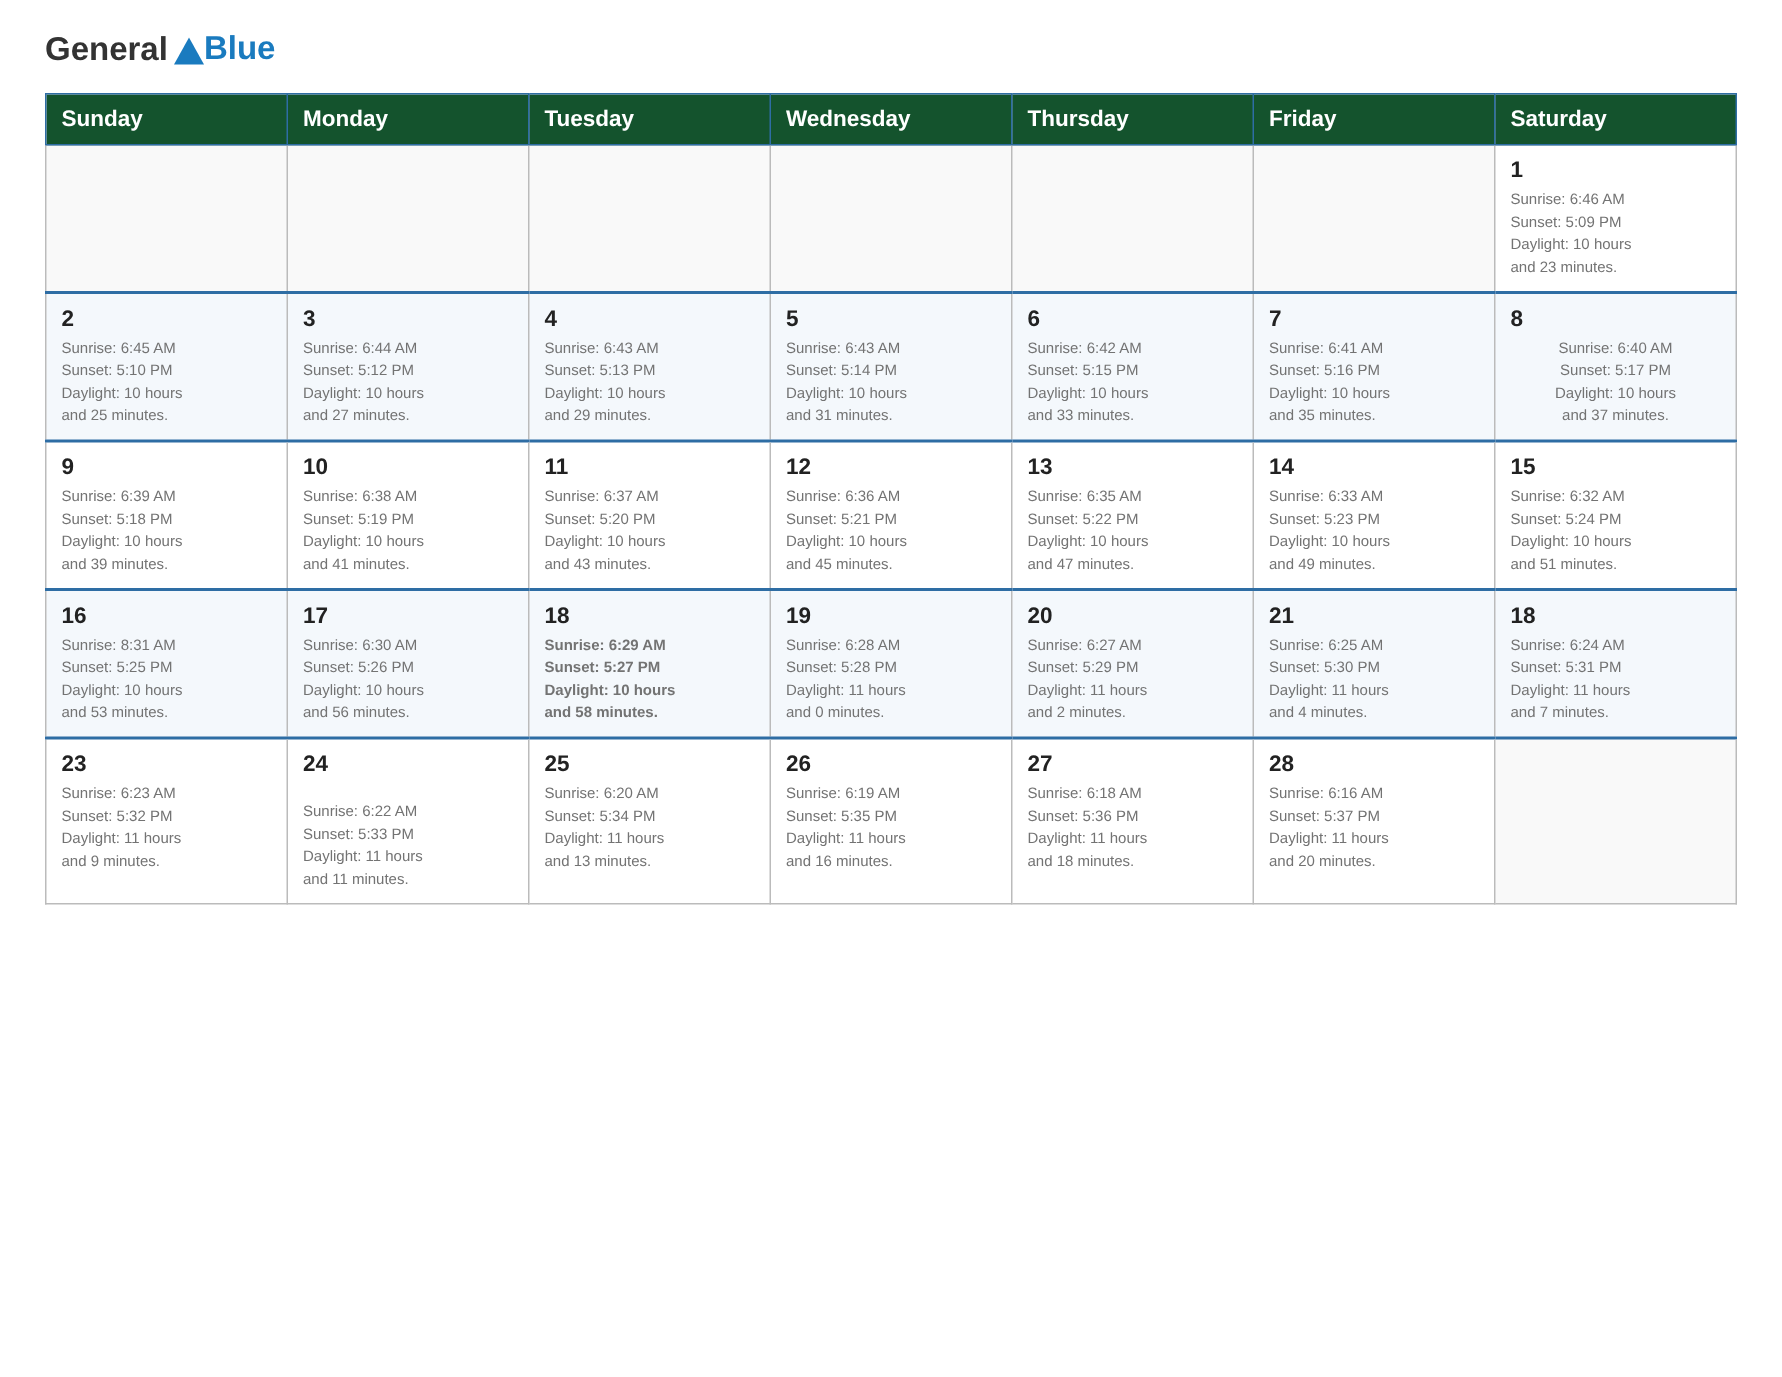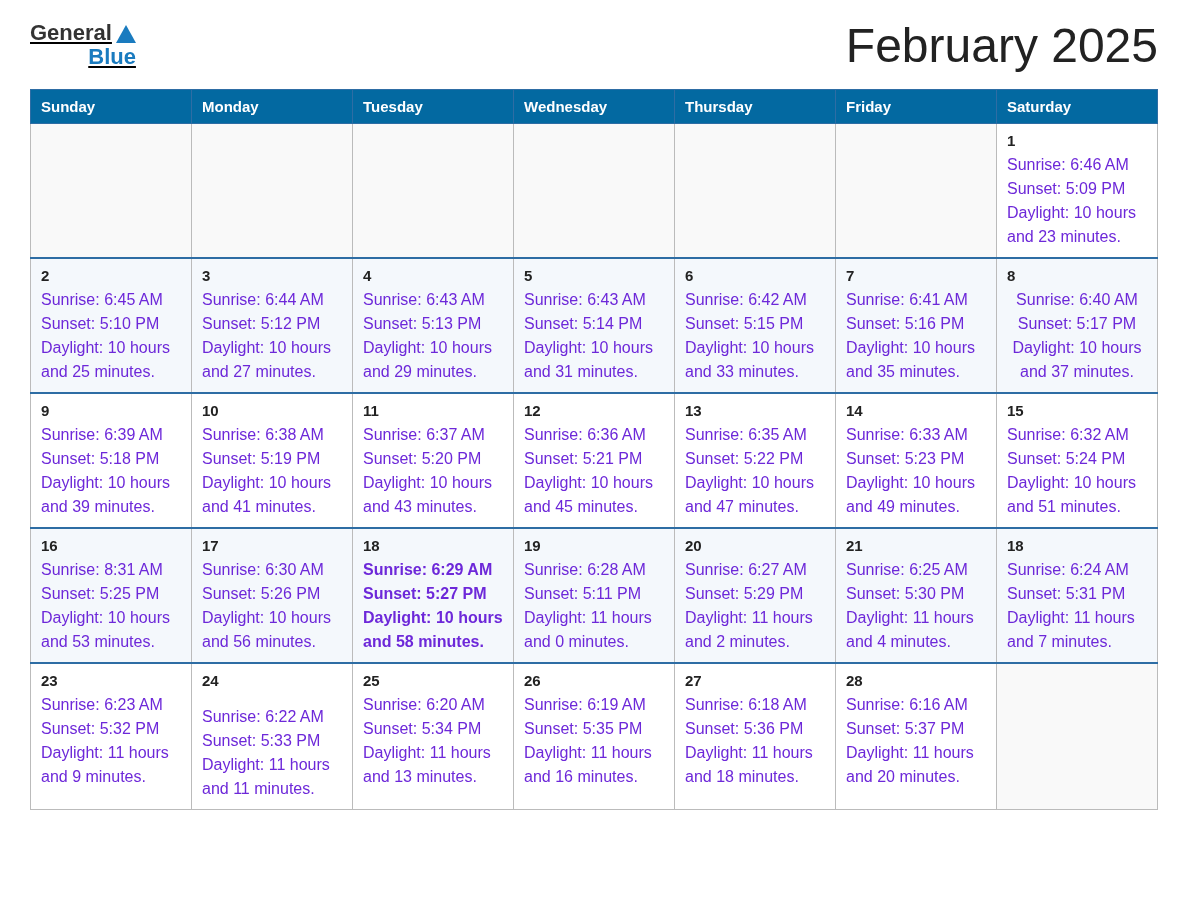--- a/index.html
+++ b/index.html
@@ -11,23 +11,21 @@
       min-height: 918px;
     }
     .header {
       display: flex;
       justify-content: space-between;
       align-items: flex-start;
       margin-bottom: 16px;
     }
     .logo {
       display: flex;
-      flex-direction: column;
-      align-items: flex-end;
-      text-decoration: underline;
+      align-items: center;
     }
     .logo-top {
       display: flex;
       align-items: center;
       gap: 0;
     }
     .logo-general {
       font-size: 22px;
       font-weight: bold;
       color: #333;
@@ -61,21 +59,21 @@
       font-size: 18px;
       color: #444;
       margin-top: 4px;
     }
     .calendar {
       width: 100%;
       border-collapse: collapse;
       border: 1px solid #999;
     }
     .calendar th {
-      background: #0369a1;
+      background: #14532d;
       color: #fff;
       font-weight: bold;
       font-size: 15px;
       padding: 8px 10px;
       text-align: left;
       border: 1px solid #2e6da4;
     }
     .calendar td {
       vertical-align: top;
       padding: 8px 10px;
@@ -90,22 +88,22 @@
       background: #f4f8fc;
     }
     .day-number {
       font-size: 15px;
       font-weight: bold;
       color: #222;
       display: block;
       margin-bottom: 4px;
     }
     .day-info {
-      font-size: 16px;
-      color: #6d28d9;
+      font-size: 10px;
+      color: #737373;
       line-height: 1.5;
     }
     .empty-cell {
       background: #f9f9f9 !important;
     }
     .row-divider td {
       border-top: 2px solid #2e6da4;
     }
   </style>
 </head>
@@ -113,21 +111,20 @@
 
 <div class="header">
   <div class="logo">
     <div class="logo-top">
       <span class="logo-general">General</span>
       <span class="logo-triangle"></span>
     </div>
     <span class="logo-blue">Blue</span>
   </div>
   <div class="title-section">
-    <div class="month-title">February 2025</div>
   </div>
 </div>
 
 <table class="calendar">
   <thead>
     <tr>
     <th>Sunday</th>
         <th>Monday</th>
         <th>Tuesday</th>
         <th>Wednesday</th>
@@ -272,21 +269,21 @@
         <td>
           <span class="day-number">18</span>
           <div class="day-info" style="white-space: pre-line; font-weight: bold;">Sunrise: 6:29 AM
 Sunset: 5:27 PM
 Daylight: 10 hours
 and 58 minutes.</div>
         </td>
         <td>
           <span class="day-number">19</span>
           <div class="day-info" style="white-space: pre-line;">Sunrise: 6:28 AM
-Sunset: 5:11 PM
+Sunset: 5:28 PM
 Daylight: 11 hours
 and 0 minutes.</div>
         </td>
         <td>
           <span class="day-number">20</span>
           <div class="day-info" style="white-space: pre-line;">Sunrise: 6:27 AM
 Sunset: 5:29 PM
 Daylight: 11 hours
 and 2 minutes.</div>
         </td>

